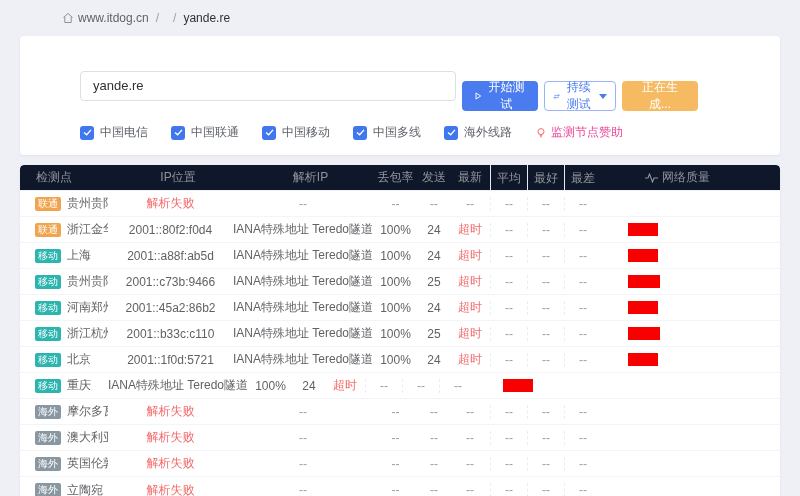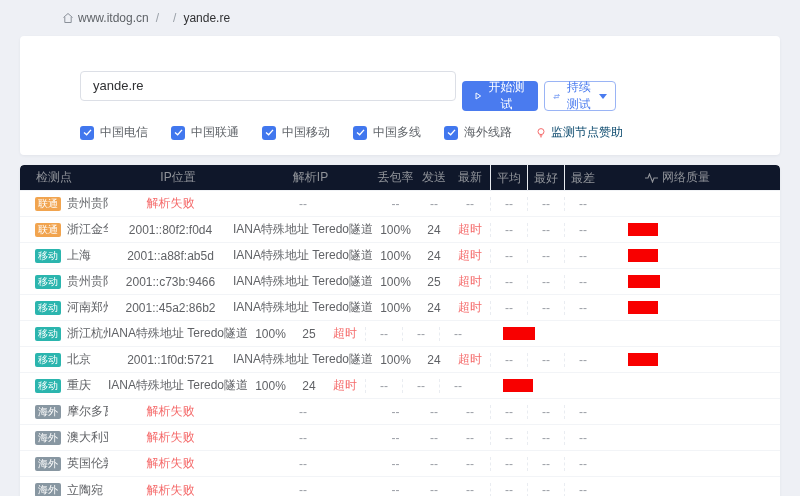--- a/index.html
+++ b/index.html
@@ -63,21 +63,21 @@
   
   .filter-row { display: flex; align-items: center; margin-top: 13px; }
   .filter-item { display: flex; align-items: center; margin-right: 23px; cursor: pointer; }
   .checkbox {
     width: 14px; height: 14px; border-radius: 3px;
     background: #4177ee; display: inline-flex; align-items: center; justify-content: center;
     margin-right: 6px;
   }
   .checkbox svg { width: 9px; height: 7px; display: block; }
   .filter-label { color: #5f6368; }
-  .sponsor-link { display: flex; align-items: center; gap: 4px; color: #0c4a6e; cursor: pointer; }
+  .sponsor-link { display: flex; align-items: center; gap: 4px; color: #ec4899; cursor: pointer; }
   .sponsor-link svg { width: 12px; height: 12px; display: block; }
 
   
   .card-table { margin-top: 10px; overflow: hidden; }
   .trow { display: flex; align-items: center; height: 26px; }
   .thead {
     background: #0f172a; color: #909399;
     border-bottom: 1px solid #f0f2f5;
     border-radius: 4px 4px 0 0;
   }
@@ -141,20 +141,23 @@
         <span>开始测试</span>
       </button>
       <button class="btn btn-continuous">
         <svg class="icon-svg" width="13" height="11" viewBox="0 0 13 11">
           <path d="M2.5 3.5 H11 M9 1.2 L11.3 3.5 L9 5.8" fill="none" stroke="#4a7bef" stroke-width="1.1"></path>
           <path d="M10.5 7.5 H2 M4 5.2 L1.7 7.5 L4 9.8" fill="none" stroke="#4a7bef" stroke-width="1.1"></path>
         </svg>
         <span>持续测试</span>
         <span class="caret-down"></span>
       </button>
+      <button class="btn btn-generating">
+        <span>正在生成...</span>
+      </button>
     </div>
 
     <div class="filter-row">
       <span class="filter-item">
         <span class="checkbox">
           <svg viewBox="0 0 10 8">
               <path d="M1 4 L4 6.5 L9 1" stroke="#fff" stroke-width="1.6" fill="none"></path>
             </svg>
         </span>
         <span class="filter-label">中国电信</span>
@@ -306,20 +309,21 @@
     <div class="cell c-quality">
             <span class="qbar" style="width: 30px;"></span>
           </div>
   </div>
 
   <div class="trow">
     <div class="cell c-node">
       <span class="badge mobile">移动</span>
       <span class="city">浙江杭州</span>
     </div>
+    <div class="cell c-ip">2001::b33c:c110</div>
     <div class="cell c-loc">IANA特殊地址 Teredo隧道地址</div>
     <div class="cell c-loss">100%</div>
     <div class="cell c-sent">25</div>
     <div class="cell c-latest red">超时</div>
     <div class="cell c-avg muted">--</div>
     <div class="cell c-best muted">--</div>
     <div class="cell c-worst muted">--</div>
     <div class="cell c-quality">
             <span class="qbar" style="width: 32px;"></span>
           </div>

